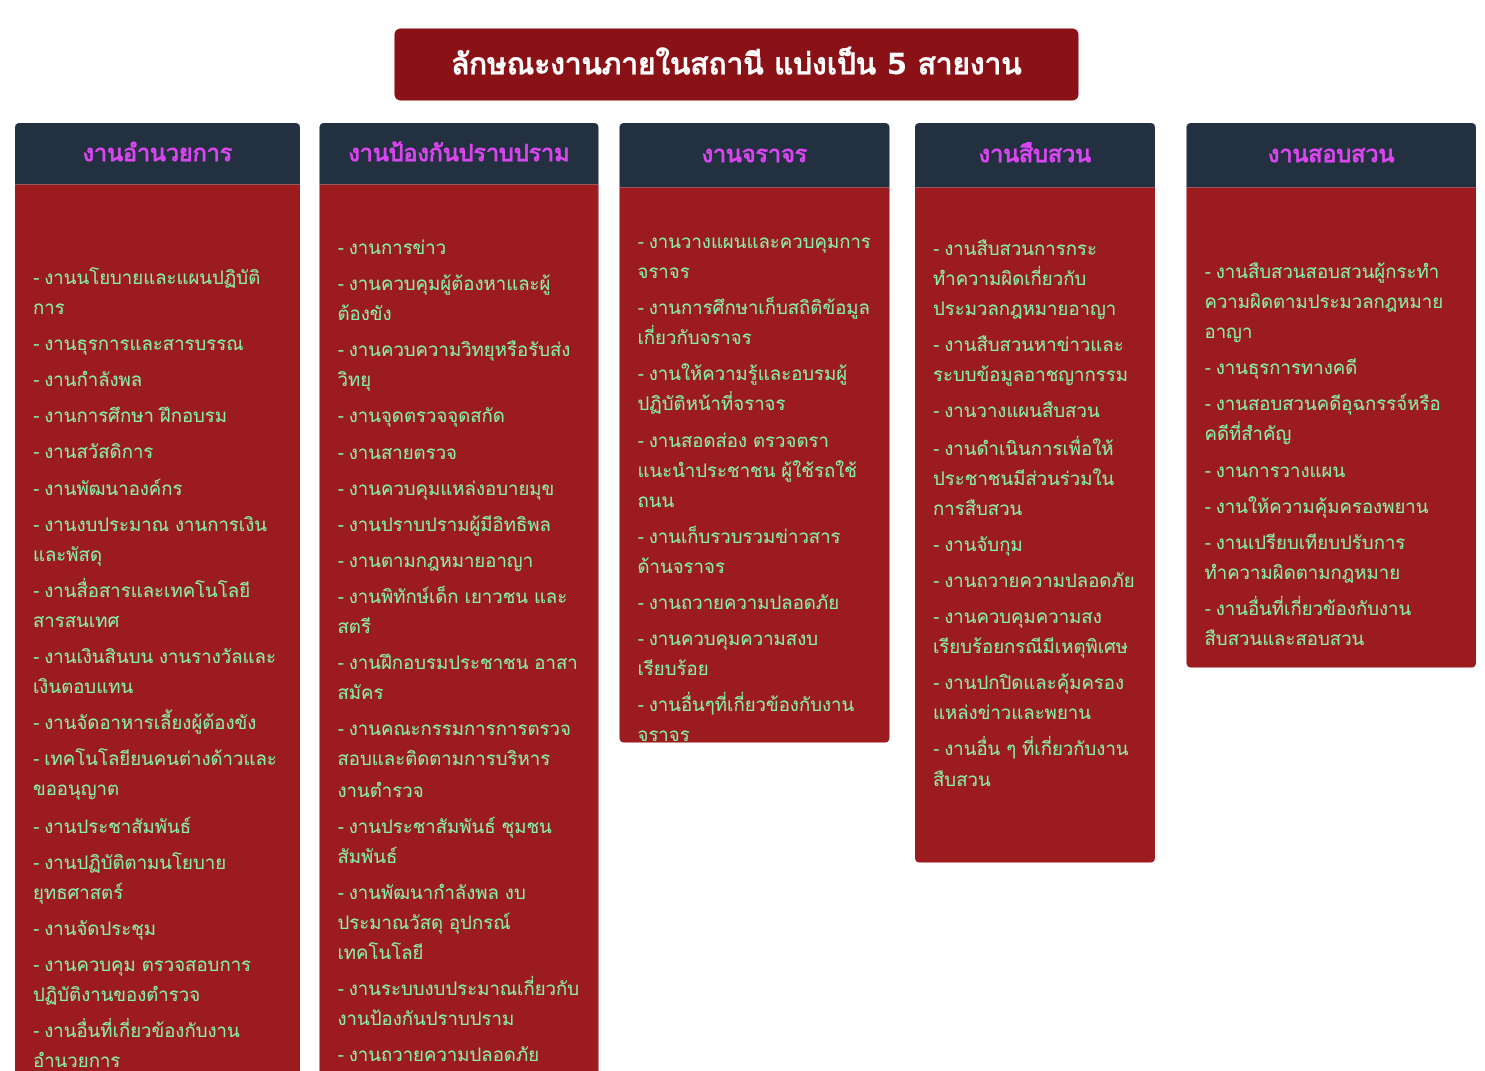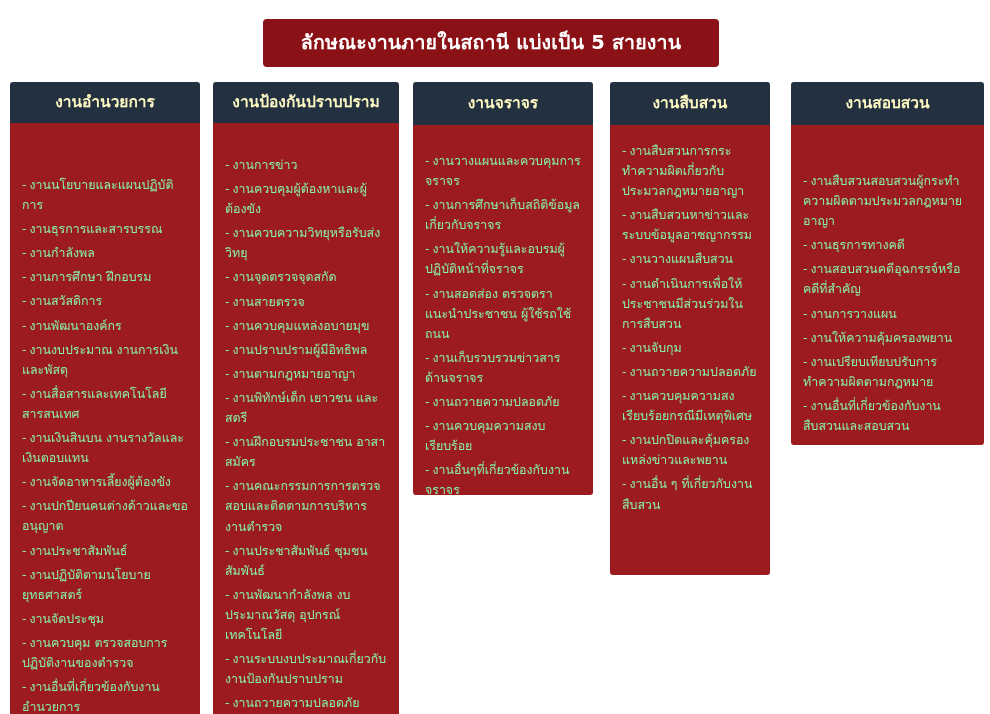--- a/index.html
+++ b/index.html
@@ -46,21 +46,21 @@
   .col-header {
     background: #223040;
     border-radius: 3px 3px 0 0;
     height: 41px;
     display: flex;
     align-items: center;
     justify-content: center;
     box-sizing: border-box;
   }
   .col-header span {
-    color: #fef9c3;
+    color: #d946ef;
     font-size: 15.5px;
     font-weight: bold;
     line-height: 1.2;
     white-space: nowrap;
   }
   .col-body {
     background: #9c1b1f;
     border-radius: 0 0 3px 3px;
     padding: 22px 12px 16px 12px;
     box-sizing: border-box;
@@ -82,21 +82,21 @@
     margin-right: 3px;
   }
   
   #col-0 { left: 10px;  width: 190px; }
   #col-0 .col-body { height: 594px; padding-top: 48px; }
   #col-1 { left: 213px; width: 186px; }
   #col-1 .col-body { height: 644px; padding-top: 28px; }
   #col-2 { left: 413px; width: 180px; }
   #col-2 .col-body { height: 370px; }
   #col-3 { left: 610px; width: 160px; border-radius: 14px; }
-  #col-3 .col-body { height: 450px; padding-top: 12px; }
+  #col-3 .col-body { height: 450px; padding-top: 27px; }
   #col-4 { left: 791px; width: 193px; border-radius: 22px; }
   #col-4 .col-body { height: 320px; padding-top: 42px; }
   #col-2 .col-header, #col-3 .col-header, #col-4 .col-header { height: 43px; }
 </style>
 </head>
 <body>
 
 <div id="diagram">
 
   <div class="title-banner">
@@ -112,21 +112,21 @@
         <li><span class="dash">-</span><span>งานนโยบายและแผนปฏิบัติการ</span></li>
         <li><span class="dash">-</span><span>งานธุรการและสารบรรณ</span></li>
         <li><span class="dash">-</span><span>งานกำลังพล</span></li>
         <li><span class="dash">-</span><span>งานการศึกษา ฝึกอบรม</span></li>
         <li><span class="dash">-</span><span>งานสวัสดิการ</span></li>
         <li><span class="dash">-</span><span>งานพัฒนาองค์กร</span></li>
         <li><span class="dash">-</span><span>งานงบประมาณ งานการเงินและพัสดุ</span></li>
         <li><span class="dash">-</span><span>งานสื่อสารและเทคโนโลยีสารสนเทศ</span></li>
         <li><span class="dash">-</span><span>งานเงินสินบน งานรางวัลและเงินตอบแทน</span></li>
         <li><span class="dash">-</span><span>งานจัดอาหารเลี้ยงผู้ต้องขัง</span></li>
-        <li><span class="dash">-</span><span>งานปกปียนคนต่างด้าวและขออนุญาต</span></li>
+        <li><span class="dash">-</span><span>เทคโนโลยียนคนต่างด้าวและขออนุญาต</span></li>
         <li><span class="dash">-</span><span>งานประชาสัมพันธ์</span></li>
         <li><span class="dash">-</span><span>งานปฏิบัติตามนโยบายยุทธศาสตร์</span></li>
         <li><span class="dash">-</span><span>งานจัดประชุม</span></li>
         <li><span class="dash">-</span><span>งานควบคุม ตรวจสอบการปฏิบัติงานของตำรวจ</span></li>
         <li><span class="dash">-</span><span>งานอื่นที่เกี่ยวข้องกับงานอำนวยการ</span></li>
       </ul>
     </div>
   </div>
 
   <div class="column" id="col-1">

